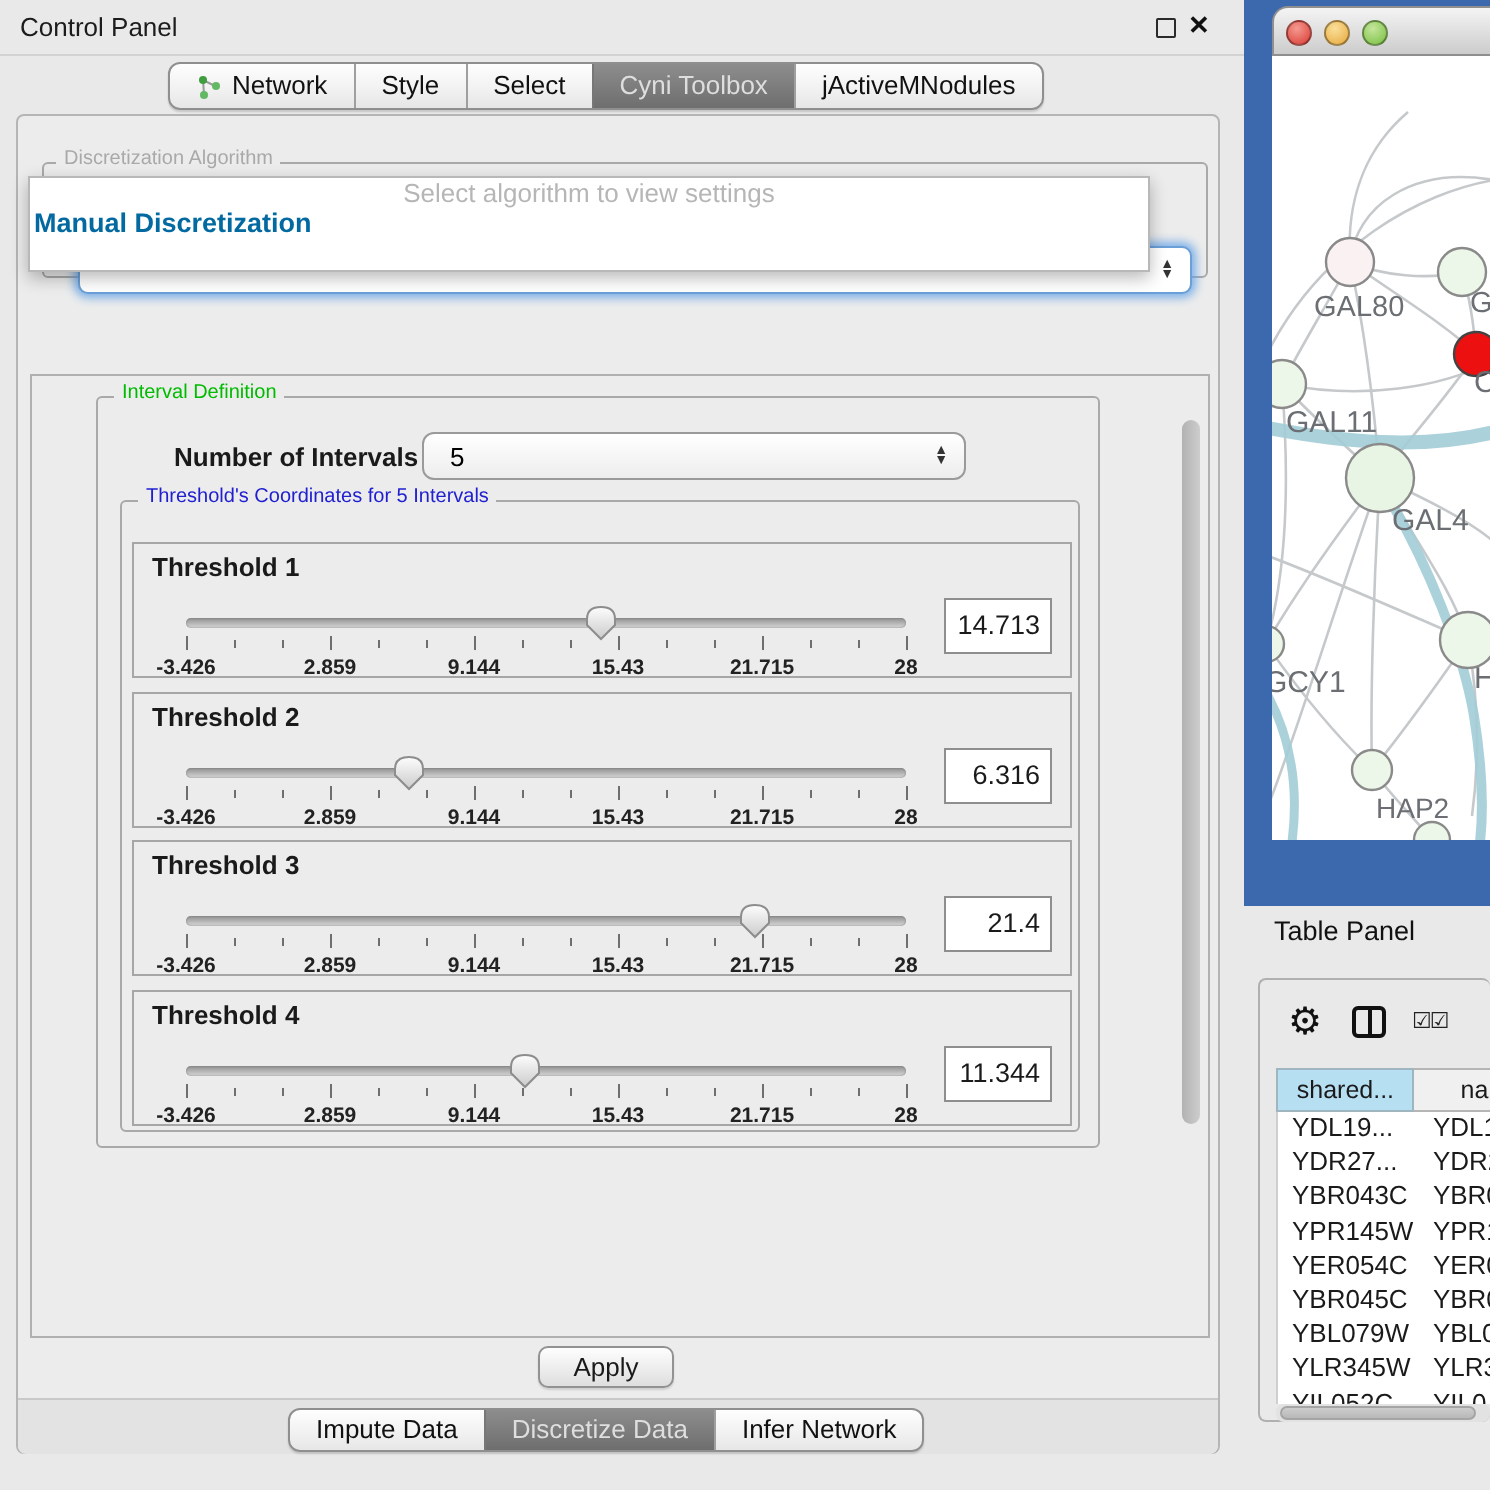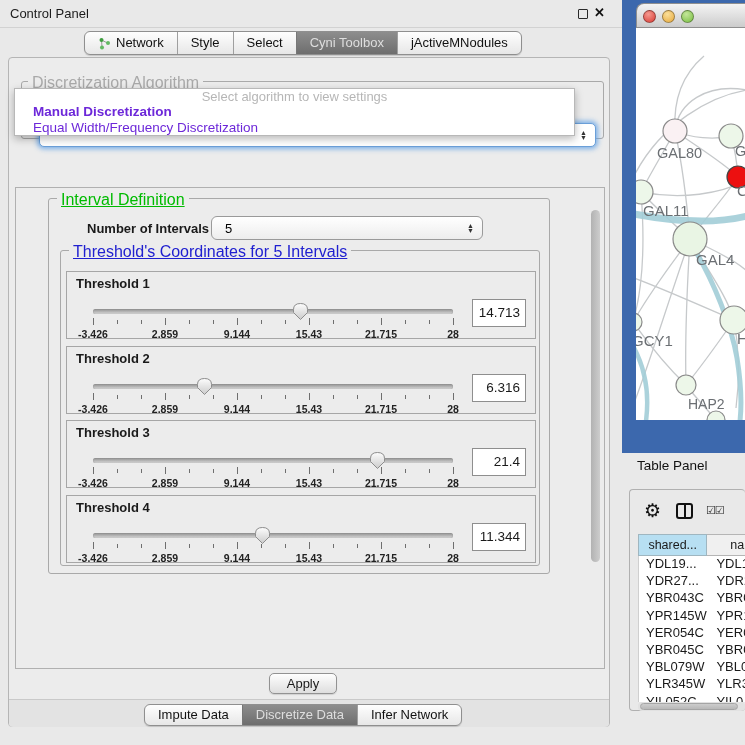--- a/index.html
+++ b/index.html
@@ -21,33 +21,33 @@
   .seg .tab:first-child { border-left:none; }
   .seg .tab.selected { background:linear-gradient(#8d8d8d,#6e6e6e); color:#dedede; border-left-color:#777; }
   #top-tabs { position:absolute; left:84px; top:31px; height:24px; }
   #top-tabs .tab { line-height:22px; }
 
   #content-panel { position:absolute; left:8px; top:57px; width:602px; height:670px;
                    background:#ececec; border:1px solid #b5b5b5; border-radius:4px; }
 
   
   .group { position:absolute; border:1px solid #a9a9a9; border-radius:3px; }
-  .group > .glabel { position:absolute; top:-8px; left:8px; background:#ececec; padding:0 4px; font-size:16px;text-decoration:underline; }
+  .group > .glabel { position:absolute; top:-8px; left:8px; background:#ececec; padding:0 4px; font-size:10px; }
 
   
   #algo-group { left:12px; top:23px; width:583px; height:58px; }
   #algo-group > .glabel { color:#a9a9a9; left:6px; }
   #algo-combo { position:absolute; left:17px; top:41px; width:557px; height:24px; border-radius:5px;
                 background:#fff; border:1px solid #6a9fd8; box-shadow:0 0 5px 2px rgba(96,160,230,.8); }
 
   
   #algo-popup { position:absolute; left:5px; top:30px; width:561px; height:48px; background:#fff;
                 border:1px solid #b8b8b8; box-shadow:0 3px 8px rgba(0,0,0,.28); z-index:60; }
   #algo-popup .prompt { text-align:center; color:#b6b6b6; font-size:13px; height:15px; line-height:15px; }
-  #algo-popup .opt { font-size:13.5px; height:16px; line-height:16px; padding-left:2px; color:#6d28d9;margin-left:16px; }
+  #algo-popup .opt { font-size:13.5px; height:16px; line-height:16px; padding-left:2px; color:#0369a1; }
   #algo-popup .opt.sel { font-weight:bold; }
 
   
   #tabledata-group { left:12px; top:82px; width:583px; height:43px; }
   .combo { position:absolute; background:linear-gradient(#ffffff,#ededed); border:1px solid #9a9a9a;
            border-radius:6px; font-size:13px; display:flex; align-items:center; }
   .combo .cval { padding-left:9px; flex:1; color:#000; }
   .stepper { display:flex; flex-direction:column; line-height:5px; font-size:7px; color:#333; padding-right:8px; }
 
   
@@ -186,21 +186,20 @@
     <div id="algo-group" class="group">
       <span class="glabel">Discretization Algorithm</span>
       <div id="algo-combo">
         <span class="stepper" style="position:absolute;right:0;top:6px">▲<br>▼</span>
       </div>
     </div>
 
     <div id="algo-popup">
       <div class="prompt">Select algorithm to view settings</div>
       <div class="opt sel">Manual Discretization</div>
-      <div class="opt">Equal Width/Frequency Discretization</div>
     </div>
 
 
     <div id="scroll-pane">
 
       <div id="interval-group" class="group">
         <span class="glabel">Interval Definition</span>
         <div id="num-label">Number of Intervals</div>
         <div id="num-combo" class="combo">
           <span class="cval" style="padding-left:13px">5</span>

